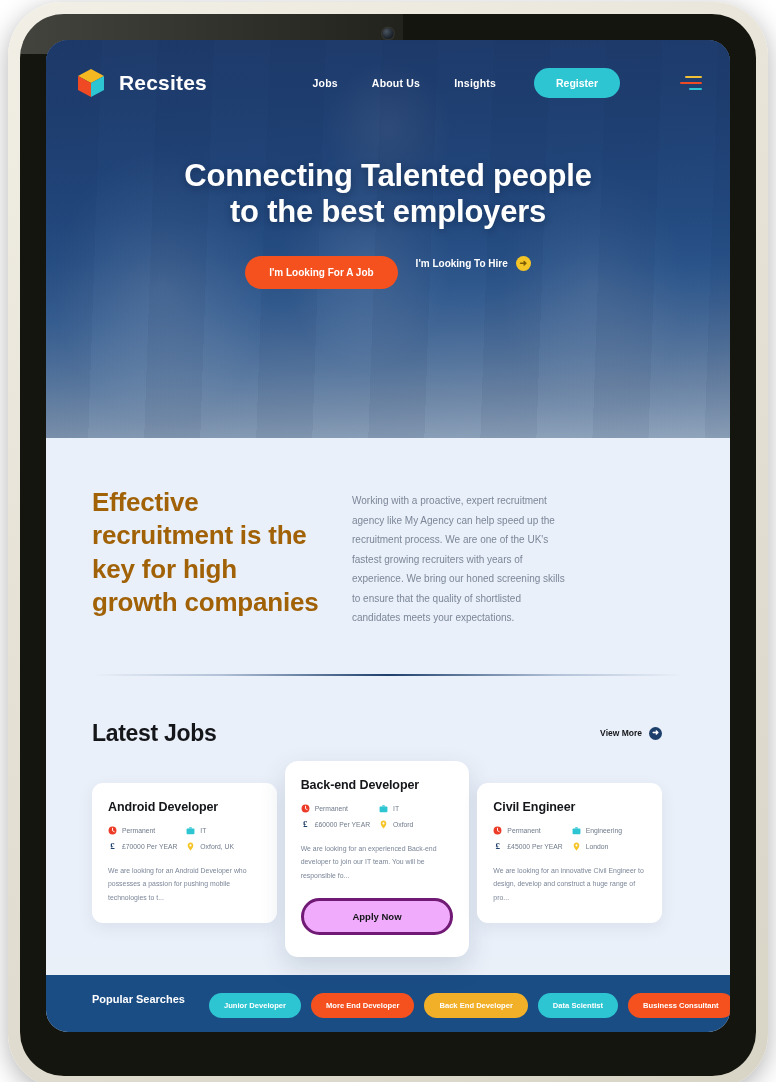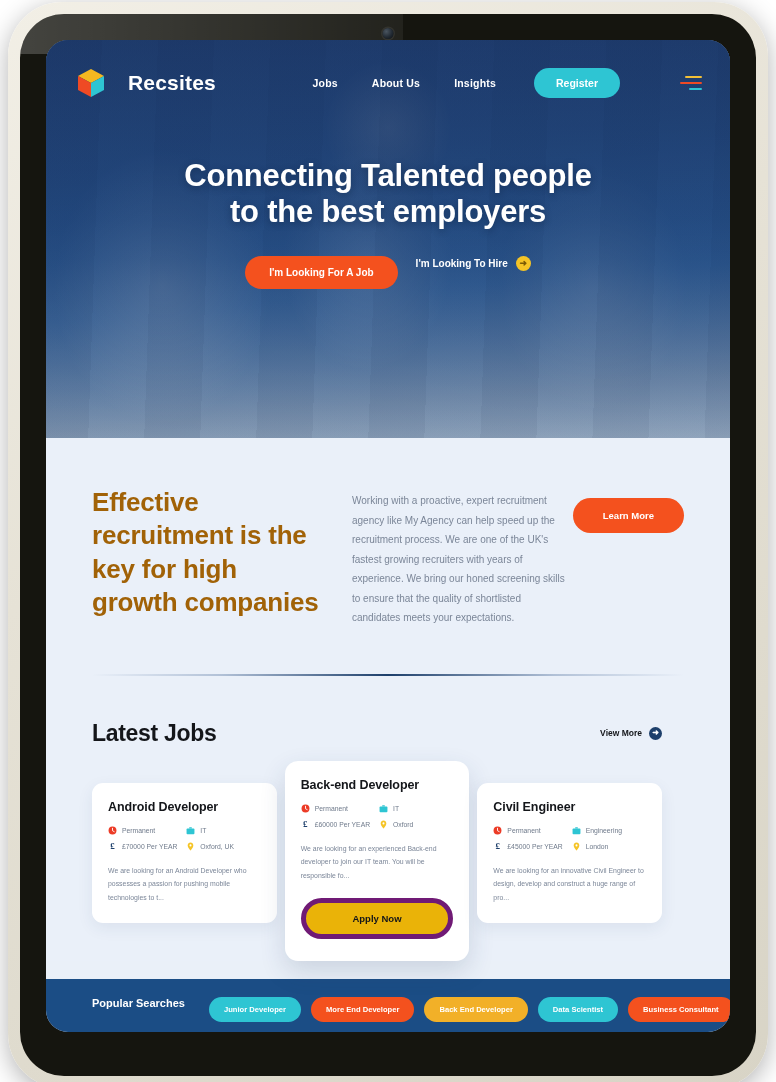--- a/index.html
+++ b/index.html
@@ -106,21 +106,21 @@
     background: linear-gradient(180deg, rgba(27,58,110,0.46) 0%, rgba(31,74,132,0.40) 55%, rgba(150,170,195,0.18) 100%);
   }
 
   .nav {
     position: relative;
     z-index: 5;
     display: flex;
     align-items: center;
     padding: 26px 28px 0 28px;
   }
-  .brand { display: flex; align-items: center; gap: 20px; justify-content: flex-end; }
+  .brand { display: flex; align-items: center; gap: 11px; justify-content: flex-end; }
   .cube { width: 34px; height: 34px; position: relative; }
   .cube svg { display: block; }
   .brand-name {
     color: #ffffff;
     font-size: 21px;
     font-weight: 700;
     letter-spacing: 0.2px;
   }
 
   .nav-links {
@@ -328,23 +328,23 @@
   .ic-pound { color: #1d3f6b; font-size: 9px; font-weight: 700; line-height: 1; font-family: "Liberation Serif", serif; }
   .card-desc {
     margin-top: 13px;
     color: #7b8698;
     font-size: 6.9px;
     line-height: 2.0;
   }
   .btn-apply {
     margin-top: 15px;
     width: 100%;
-    background: #eab308;
+    background: #f0abfc;
     color: #14161a;
-    border: 5px solid #701a75;
+    border: 3px solid #701a75;
     border-radius: 999px;
     font-size: 9.5px;
     font-weight: 700;
     padding: 10px 0;
     cursor: pointer;
   }
 
   
   .popular {
     margin-top: 18px;
@@ -436,23 +436,20 @@
                 <span>I'm Looking To Hire</span>
                 <span class="arrow-circle">➜</span>
               </span>
             </div>
           </div>
         </section>
 
         <section class="section-intro">
           <h2 class="intro-head">Effective recruitment is the key for high growth companies</h2>
           <p class="intro-text">Working with a proactive, expert recruitment agency like My Agency can help speed up the recruitment process. We are one of the UK's fastest growing recruiters with years of experience. We bring our honed screening skills to ensure that the quality of shortlisted candidates meets your expectations.</p>
-          <div class="intro-cta">
-            <button class="btn-learn">Learn More</button>
-          </div>
         </section>
 
         <div class="divider-wrap">
           <div class="divider"></div>
         </div>
 
         <section class="section-jobs">
           <div class="jobs-head">
             <h2 class="jobs-title">Latest Jobs</h2>
             <span class="view-more">

